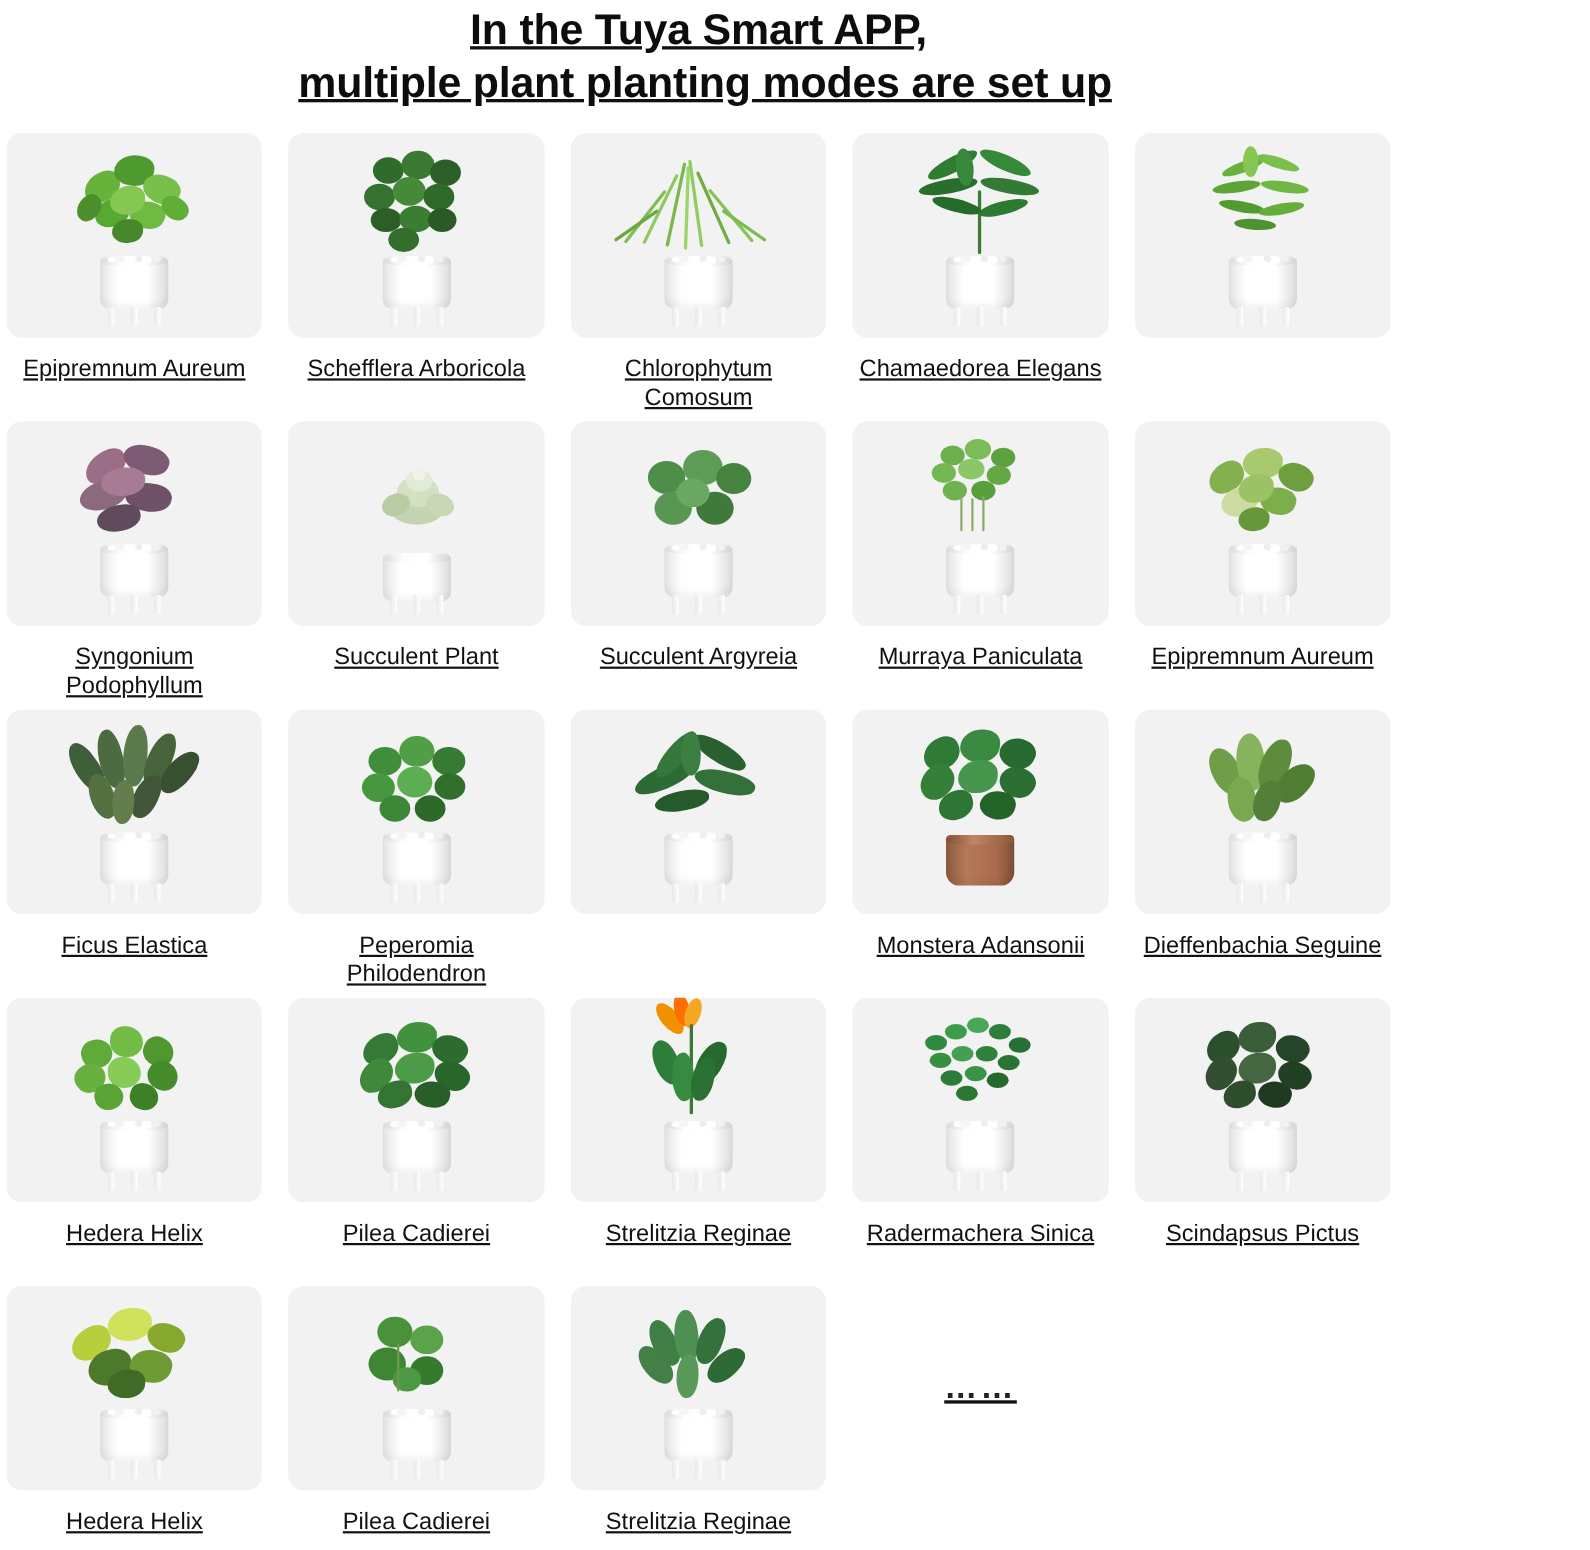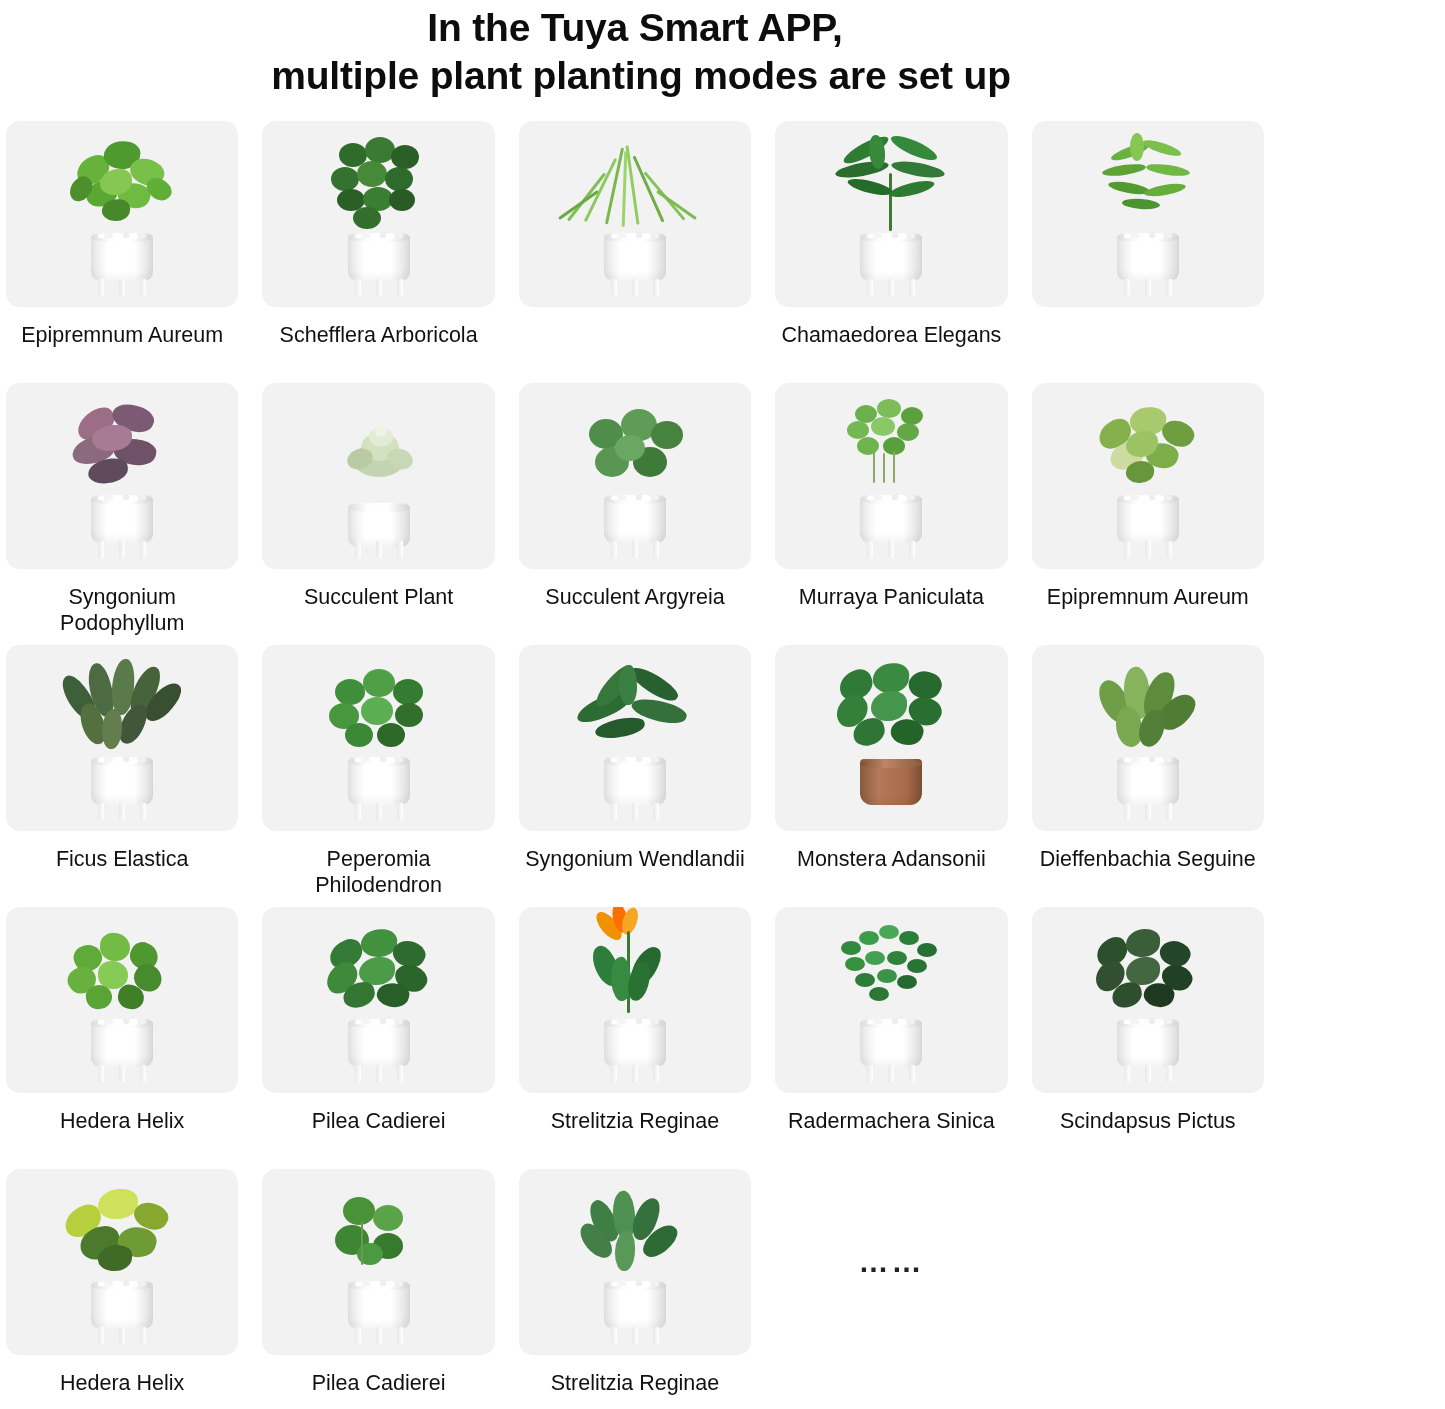--- a/index.html
+++ b/index.html
@@ -13,20 +13,21 @@
     height: 1409px;
     font-family: "Liberation Sans", sans-serif;
     color: #111111;
     overflow: hidden;
   }
   .page {
     width: 1270px;
     height: 1409px;
     position: relative;
     padding: 0;
+    text-decoration: underline;
   }
   .headline {
     text-align: center;
     font-size: 39px;
     font-weight: bold;
     line-height: 1.22;
     color: #0d0d0d;
     padding-top: 4px;
     letter-spacing: -0.2px;
   }
@@ -243,20 +244,21 @@
         </div>
         <div class="pot">
           <div class="body"></div>
             <div class="rim"></div>
             <div class="pebbles"></div>
           <div class="leg l1"></div>
             <div class="leg l2"></div>
             <div class="leg l3"></div>
         </div>
       </div>
+      <div class="caption">Chlorophytum Comosum</div>
     </div>
 
     <div class="cell">
       <div class="thumb">
         <div class="plant">
           <div class="stem" style="left:78px;top:40px;width:3px;height:58px;background:#3e7a34;"></div>
           <div class="blade" style="left:30px;top:10px;width:50px;height:14px;background:#2e7d32;transform:rotate(-28deg);border-radius:50%;"></div>
           <div class="blade" style="left:78px;top:8px;width:50px;height:14px;background:#35893a;transform:rotate(24deg);border-radius:50%;"></div>
           <div class="blade" style="left:24px;top:30px;width:54px;height:13px;background:#2a6e2e;transform:rotate(-10deg);border-radius:50%;"></div>
           <div class="blade" style="left:80px;top:30px;width:54px;height:13px;background:#337a36;transform:rotate(10deg);border-radius:50%;"></div>
@@ -475,21 +477,20 @@
         </div>
         <div class="pot">
           <div class="body"></div>
             <div class="rim"></div>
             <div class="pebbles"></div>
           <div class="leg l1"></div>
             <div class="leg l2"></div>
             <div class="leg l3"></div>
         </div>
       </div>
-      <div class="caption">Syngonium Wendlandii</div>
     </div>
 
     <div class="cell">
       <div class="thumb">
         <div class="plant" style="bottom:50px;">
           <div class="blade" style="left:28px;top:10px;width:34px;height:28px;background:#2f7a37;transform:rotate(-22deg);"></div>
           <div class="blade" style="left:62px;top:2px;width:36px;height:30px;background:#3a8a41;transform:rotate(4deg);"></div>
           <div class="blade" style="left:98px;top:10px;width:32px;height:28px;background:#276a2f;transform:rotate(26deg);"></div>
           <div class="blade" style="left:24px;top:36px;width:34px;height:28px;background:#358039;transform:rotate(-38deg);"></div>
           <div class="blade" style="left:60px;top:30px;width:36px;height:30px;background:#46954c;transform:rotate(0deg);"></div>

